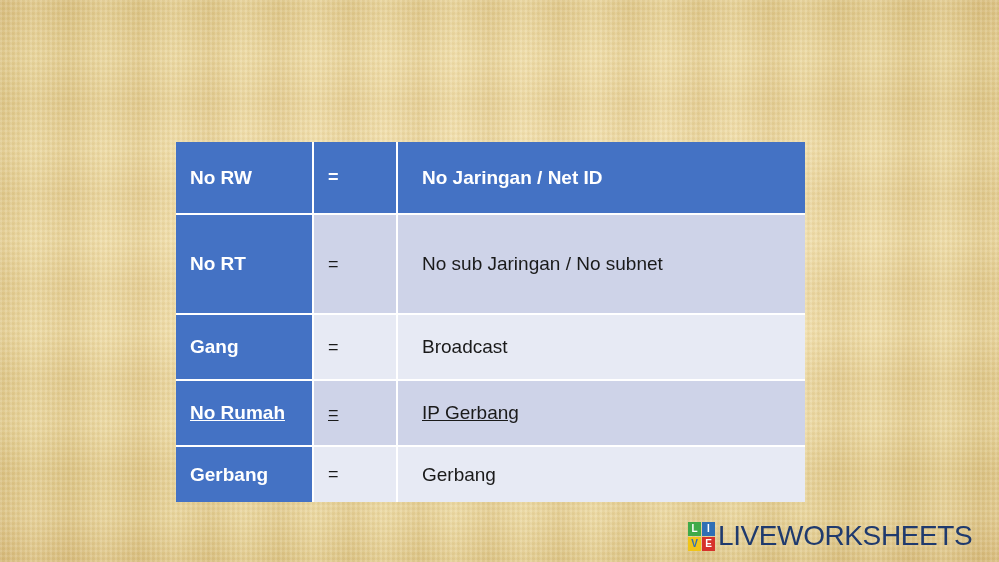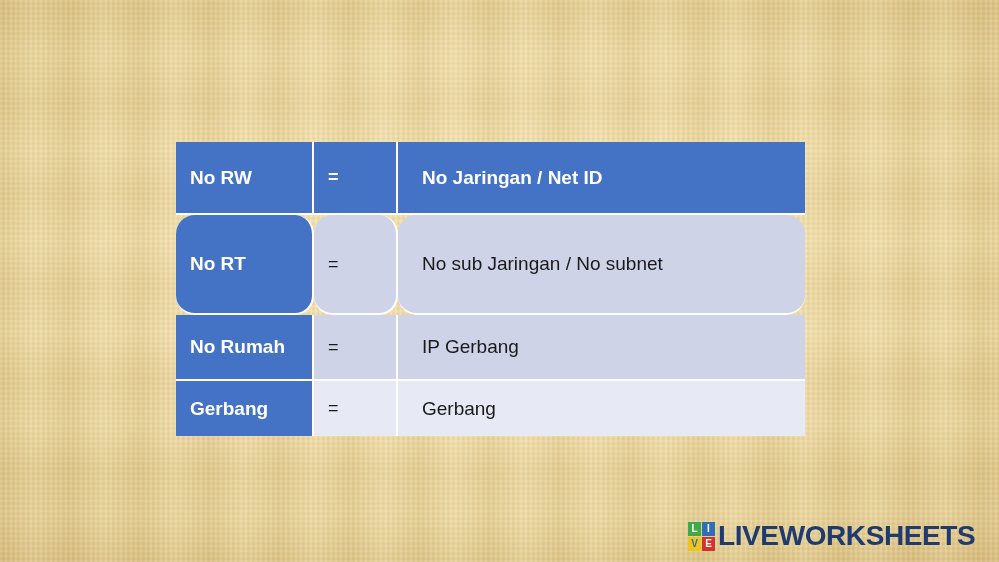--- a/index.html
+++ b/index.html
@@ -113,23 +113,23 @@
   td.cell-eq {
     color: #1a1a1a;
     font-size: 18px;
     font-weight: normal;
   }
   td.cell-value {
     color: #1a1a1a;
     font-size: 19px;
     font-weight: normal;
   }
-  tr.row-2 td { height: 98px; border-radius: 19px; }
+  tr.row-2 td { height: 98px; }
   tr.row-3 td { height: 64px; }
-  tr.row-4 td { height: 64px; }
+  tr.row-4 td { height: 64px; text-decoration: underline; }
   tr.row-5 td { height: 55px; }
 
   
   #watermark {
     position: absolute;
     left: 688px;
     top: 518px;
     display: flex;
     align-items: center;
     height: 36px;
@@ -149,21 +149,21 @@
     font-weight: bold;
     color: #ffffff;
     line-height: 1;
   }
   .lw-l { background: #3faa49; }
   .lw-i { background: #2f6fb5; }
   .lw-v { background: #f0c419; color: #2f6fb5; }
   .lw-e { background: #d6322b; }
   #lw-word {
     font-size: 28px;
-    font-weight: bold;
+    font-weight: normal;
     color: #1f3a6e;
     letter-spacing: -0.4px;
     line-height: 1;
   }
 </style>
 </head>
 <body>
 
 <div id="slide">
 
@@ -180,20 +180,25 @@
         <td class="cell-eq">=</td>
         <td class="cell-value">No Jaringan / Net ID</td>
       </tr>
 
       <tr class="row-2 band-dark">
         <td class="cell-label">No RT</td>
         <td class="cell-eq">=</td>
         <td class="cell-value">No sub Jaringan / No subnet</td>
       </tr>
 
+      <tr class="row-3 band-light">
+        <td class="cell-label">Gang</td>
+        <td class="cell-eq">=</td>
+        <td class="cell-value">Broadcast</td>
+      </tr>
 
       <tr class="row-4 band-dark">
         <td class="cell-label">No Rumah</td>
         <td class="cell-eq">=</td>
         <td class="cell-value">IP Gerbang</td>
       </tr>
 
       <tr class="row-5 band-light">
         <td class="cell-label">Gerbang</td>
         <td class="cell-eq">=</td>

